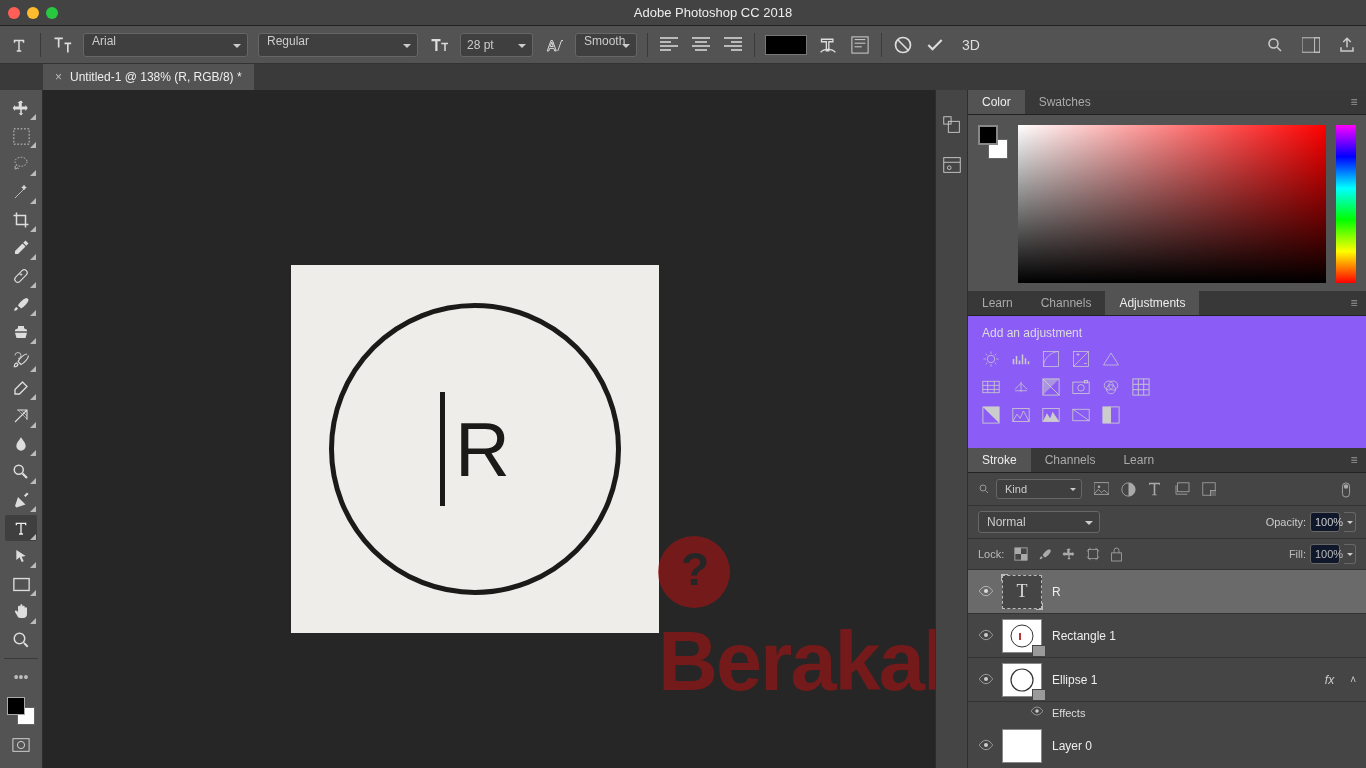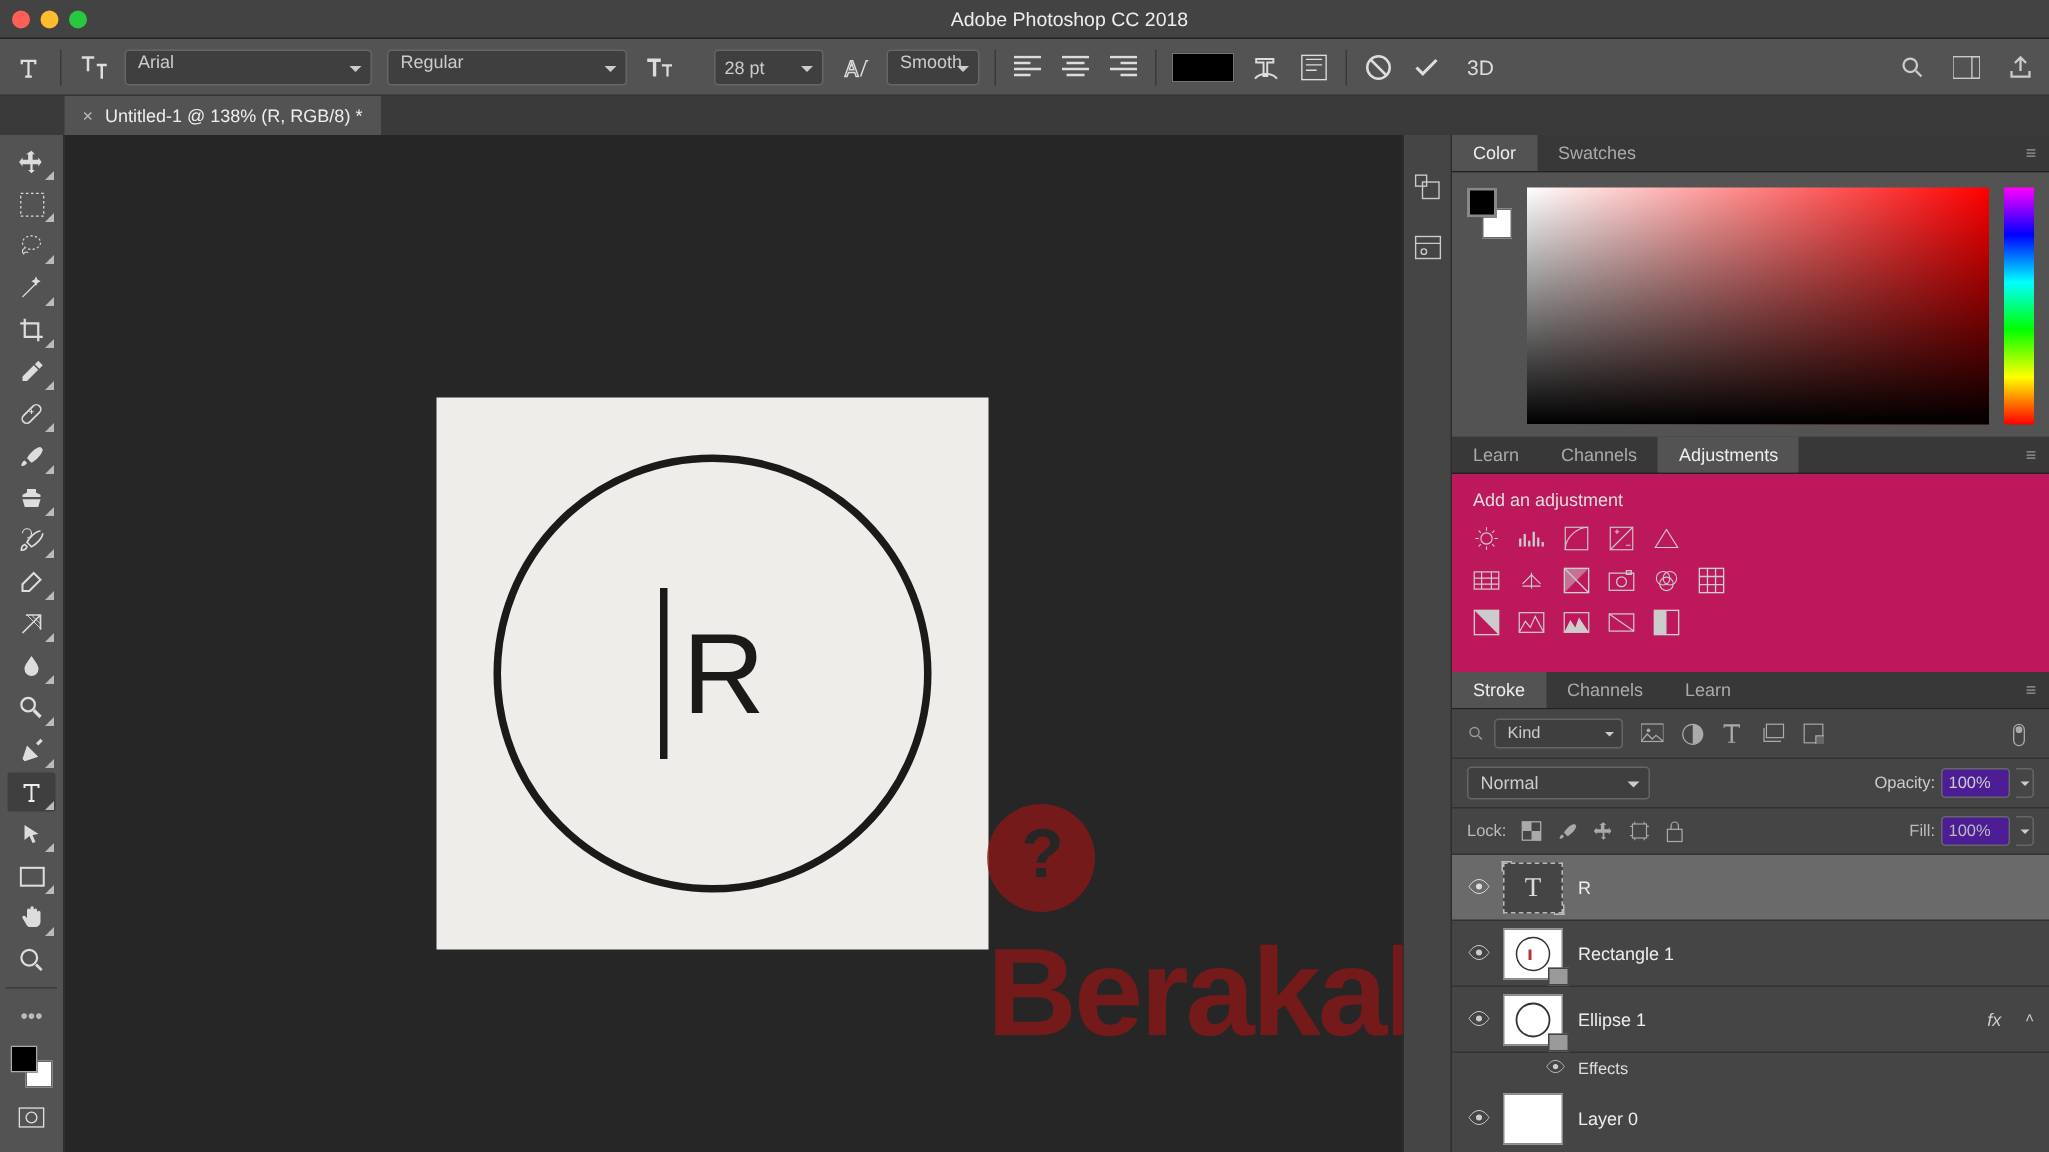--- a/index.html
+++ b/index.html
@@ -11,21 +11,21 @@
 .tl { width: 12px; height: 12px; border-radius: 50%; }
 .tl.r { background: #ff5f57; } .tl.y { background: #febc2e; } .tl.g { background: #28c840; }
 .titlebar .title { flex: 1; text-align: center; font-size: 13px; color: #eee; }
 
 
 .optbar { height: 38px; background: #535353; display: flex; align-items: center; padding: 0 8px; gap: 10px; border-bottom: 1px solid #333; }
 .opt-icon { width: 22px; height: 22px; display: flex; align-items: center; justify-content: center; }
 .dd { background: #3f3f3f; border: 1px solid #666; border-radius: 3px; height: 24px; display: flex; align-items: flex-start; padding: 0 18px 0 8px; position: relative; font-size: 12px; }
 .dd::after { content: ""; position: absolute; right: 6px; top: 10px; border: 4px solid transparent; border-top-color: #ccc; }
 .dd.font { width: 165px; } .dd.weight { width: 160px; }
-.numfield { background: #3f3f3f; border: 1px solid #666; border-radius: 3px; height: 24px; width: 73px; display: flex; align-items: center; padding: 0 18px 0 6px; position: relative; margin-left: 16px; }
+.numfield { background: #3f3f3f; border: 1px solid #666; border-radius: 3px; height: 24px; width: 73px; display: flex; align-items: center; padding: 0 18px 0 6px; position: relative; }
 .numfield::after { content: ""; position: absolute; right: 6px; top: 10px; border: 4px solid transparent; border-top-color: #ccc; }
 .dd.aa { width: 62px; }
 .swatch { width: 42px; height: 20px; background: #000; border: 1px solid #777; }
 .divider { width: 1px; height: 24px; background: #3a3a3a; }
 .opt-right { margin-left: auto; display: flex; gap: 14px; align-items: center; }
 
 
 .tabstrip { height: 26px; background: #3a3a3a; display: flex; align-items: center; padding-left: 43px; }
 .doc-tab { background: #535353; height: 26px; display: flex; align-items: center; padding: 0 12px; gap: 8px; font-size: 12px; color: #eee; }
 .doc-tab .x { font-size: 12px; color: #bbb; }
@@ -63,37 +63,37 @@
 .color-body { height: 176px; background: #535353; display: flex; gap: 10px; padding: 10px; position: relative; }
 .fgbg2 { width: 30px; height: 34px; position: relative; }
 .fg2 { position: absolute; width: 20px; height: 20px; background: #000; border: 2px solid #888; top: 0; left: 0; }
 .bg2 { position: absolute; width: 20px; height: 20px; background: #fff; border: 1px solid #666; bottom: 0; right: 0; }
 .sat { flex: 1; height: 158px; position: relative; background:
   linear-gradient(to top, #000, rgba(0,0,0,0)),
   linear-gradient(to right, #fff, #ff0000); }
 .hue { width: 20px; height: 158px; background: linear-gradient(to bottom, #ff00ff, #0000ff, #00ffff, #00ff00, #ffff00, #ff0000); position: relative; }
 
 
-.adj-body { background: #be185d; padding: 10px 14px 14px; }
+.adj-body { background: #8b5cf6; padding: 10px 14px 14px; }
 .adj-title { font-size: 12px; color: #ddd; margin-bottom: 10px; }
 .adj-row { display: flex; gap: 12px; margin-bottom: 10px; align-items: center; }
 .adj-row svg, .adj-row .ai { width: 18px; height: 18px; }
 .ai { display: inline-flex; align-items: center; justify-content: center; color: #ccc; }
 
 
 .layers-body { background: #454545; flex: 1; display: flex; flex-direction: column; }
 .filter-row { display: flex; align-items: center; padding: 6px 10px; gap: 12px; background: #454545; border-bottom: 1px solid #333; }
 .kind { background: #3f3f3f; border: 1px solid #666; border-radius: 3px; height: 20px; width: 86px; display: flex; align-items: center; padding: 0 16px 0 8px; position: relative; font-size: 11px; }
 .kind::after { content: ""; position: absolute; right: 5px; top: 8px; border: 3px solid transparent; border-top-color: #ccc; }
 .filter-ic { width: 15px; height: 15px; }
 .blend-row { display: flex; align-items: center; padding: 5px 10px; gap: 8px; border-bottom: 1px solid #333; }
 .blend { background: #3f3f3f; border: 1px solid #666; border-radius: 3px; height: 22px; width: 122px; display: flex; align-items: center; padding: 0 18px 0 8px; position: relative; }
 .blend::after { content: ""; position: absolute; right: 6px; top: 9px; border: 4px solid transparent; border-top-color: #ccc; }
 .opfill { margin-left: auto; display: flex; align-items: center; gap: 4px; font-size: 11px; }
-.pct { background: #4c1d95; border: 1px solid #666; border-radius: 3px; height: 20px; width: 46px; display: flex; align-items: center; padding: 0 4px; position: relative; }
+.pct { background: #0f172a; border: 1px solid #666; border-radius: 3px; height: 20px; width: 30px; display: flex; align-items: center; padding: 0 4px; position: relative; }
 .carets { width: 12px; height: 20px; border: 1px solid #666; border-left: 0; border-radius: 0 3px 3px 0; position: relative; }
 .carets::before { content: ""; position: absolute; left: 3px; top: 8px; border: 3px solid transparent; border-top-color: #ccc; }
 .lock-row { display: flex; align-items: center; padding: 5px 10px; gap: 10px; border-bottom: 1px solid #333; font-size: 11px; color: #bbb; }
 .lock-ic { width: 14px; height: 14px; }
 
 .layer { display: flex; align-items: center; height: 44px; padding: 0 10px; gap: 10px; border-bottom: 1px solid #333; }
 .layer.selected { background: #6a6a6a; }
 .eye { width: 14px; height: 14px; }
 .thumb { width: 40px; height: 34px; background: #fff; border: 1px solid #888; position: relative; display: flex; align-items: center; justify-content: center; }
 .thumb.text { background: #454545; border: 1px dashed #bbb; color: #ddd; font-size: 18px; font-family: serif; }

